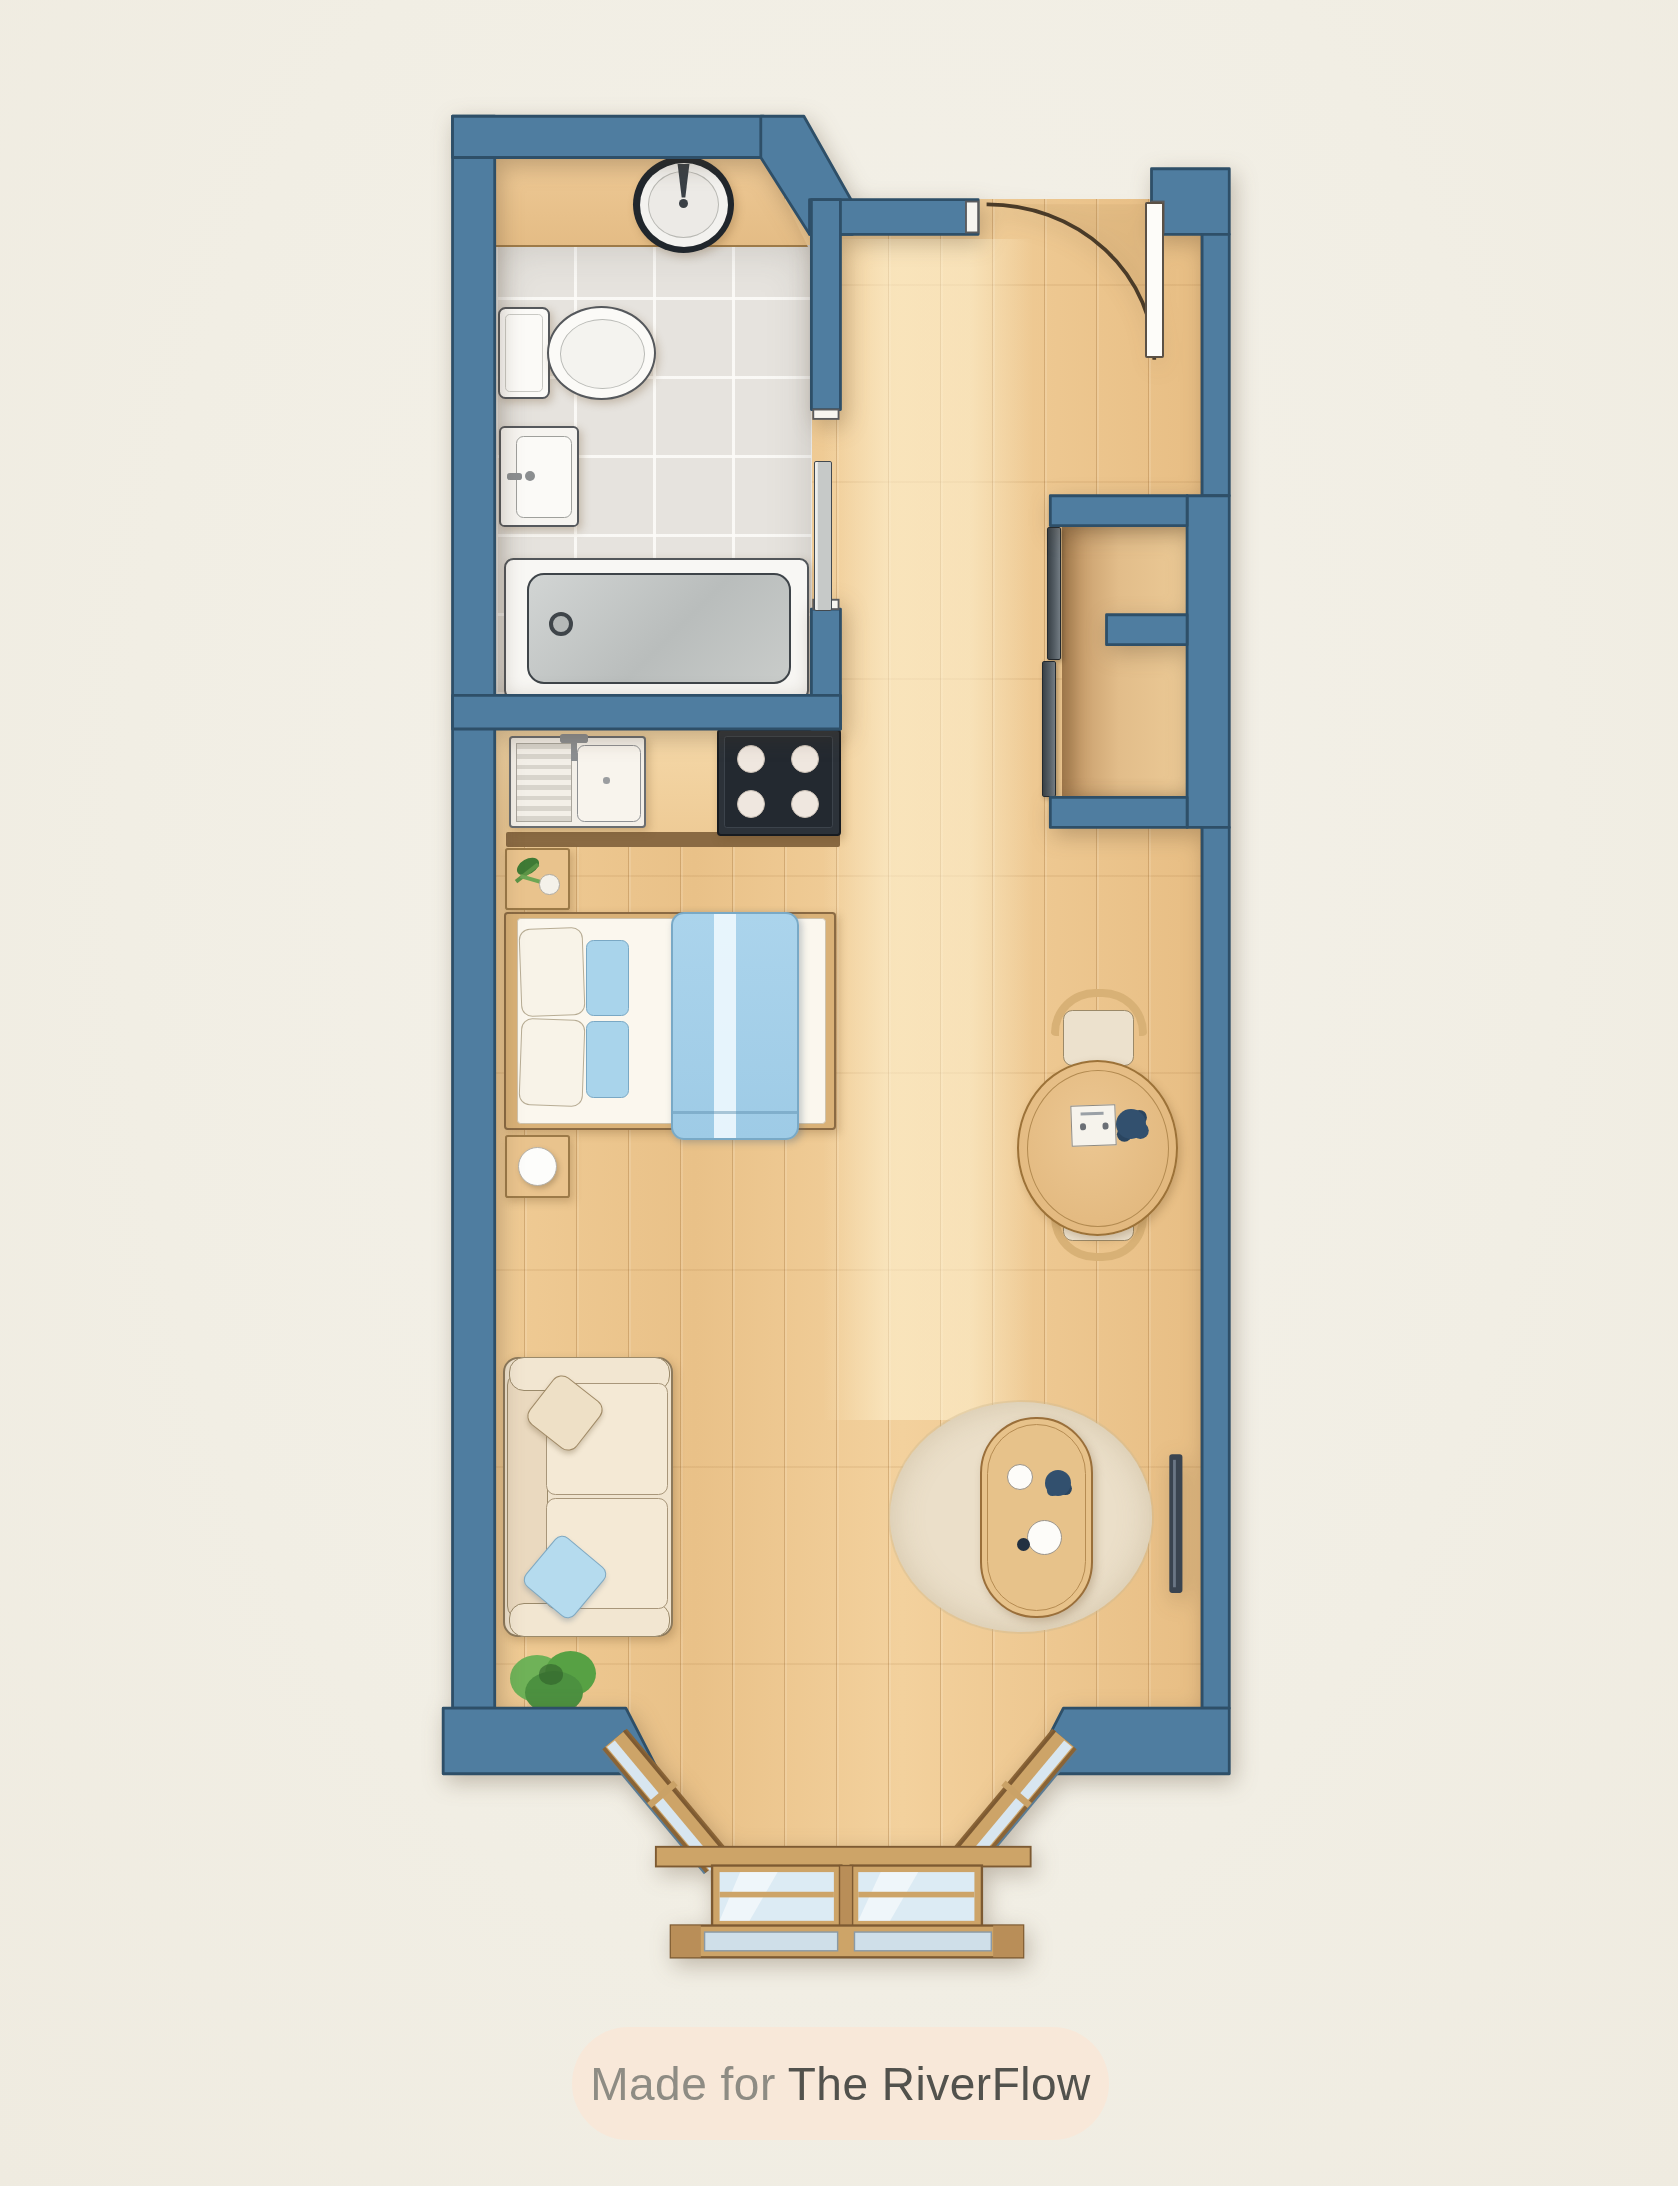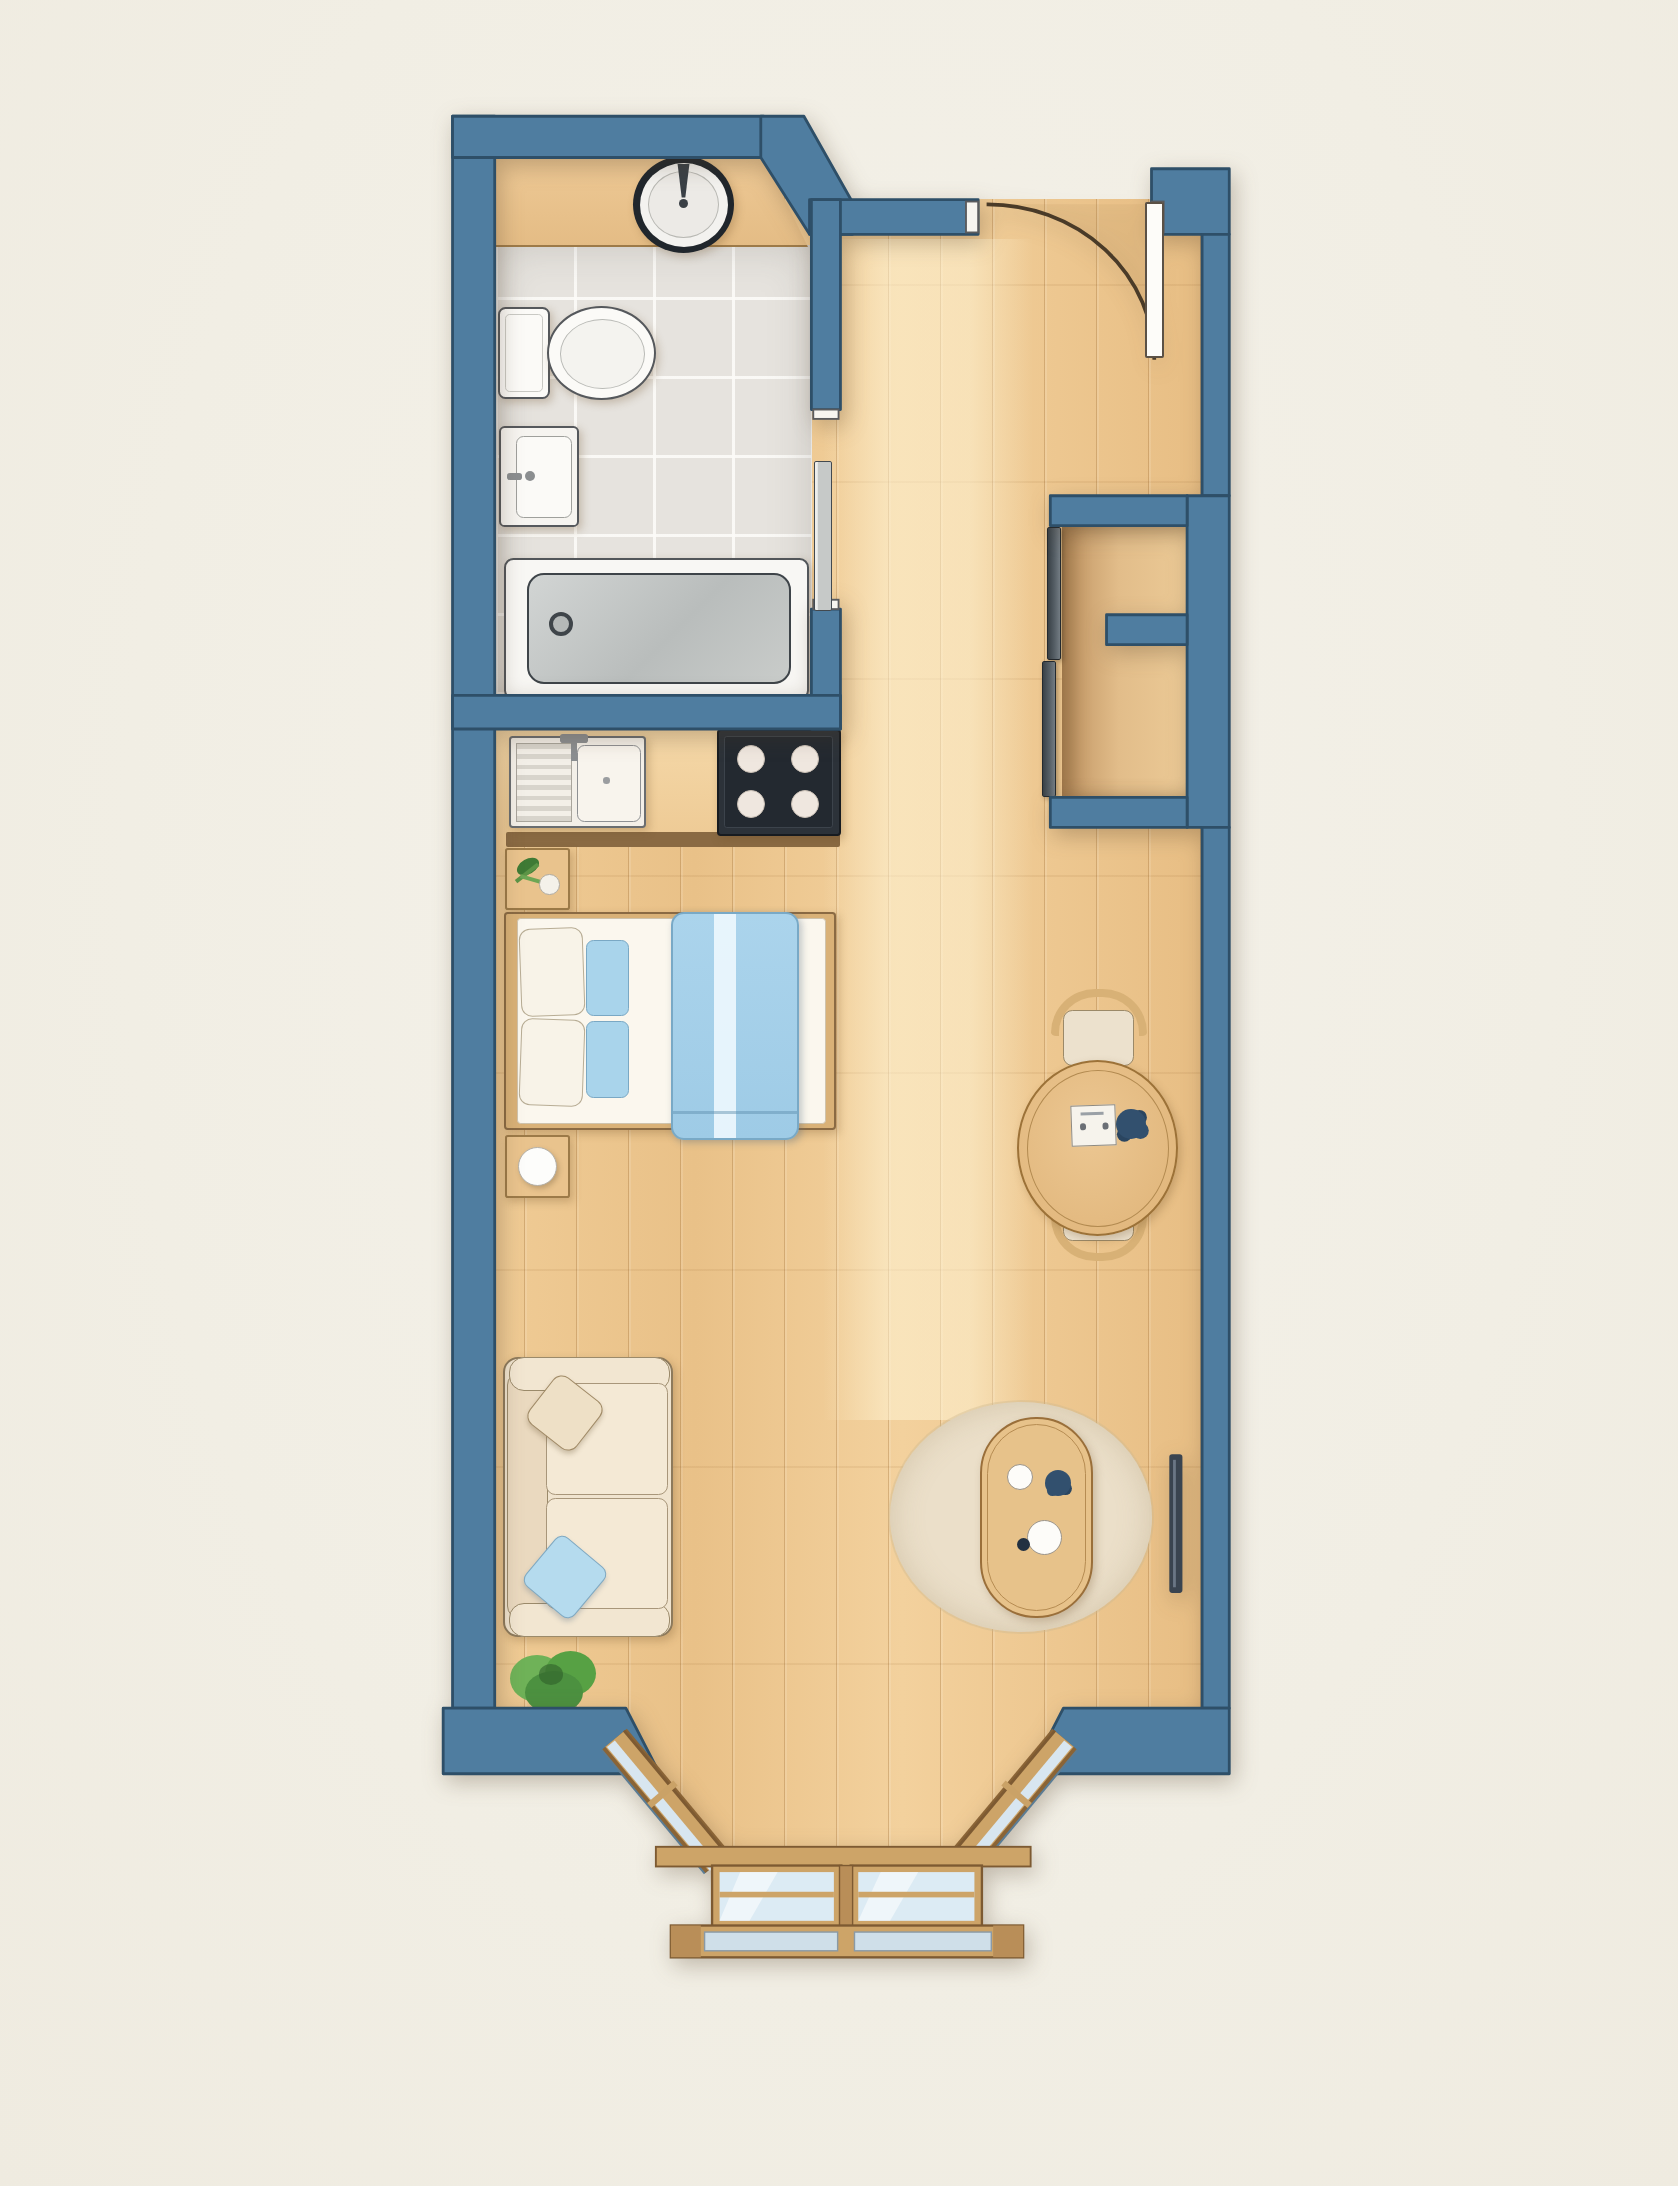--- a/index.html
+++ b/index.html
@@ -235,15 +235,19 @@
       <polygon points="1060,2055 1092,2055 1092,2089 1060,2089" fill="#b98e58"></polygon>
     </g>
 
     <rect x="1248" y="1552" width="14" height="148" rx="3" fill="#3a4450"></rect>
     <rect x="1252" y="1558" width="3" height="136" fill="#6b7685"></rect>
   </svg>
 
   <div class="abs" style="left:1145px;top:202px;width:19px;height:156px;background:#fdfcf9;border:2.3px solid #5b5146;border-radius:1.9px;"></div>
   <div class="abs" style="left:814px;top:461px;width:18px;height:150px;background:#c6c9c8;border:1.9px solid #42494f;border-radius:1.9px;box-shadow:inset 2.8px 0 0 #edeeec;"></div>
 
+  <div id="badge" class="abs">
+    <span>Made for</span>
+    <span class="brand">The RiverFlow</span>
+  </div>
 
 </div>
 
 
 </body></html>

